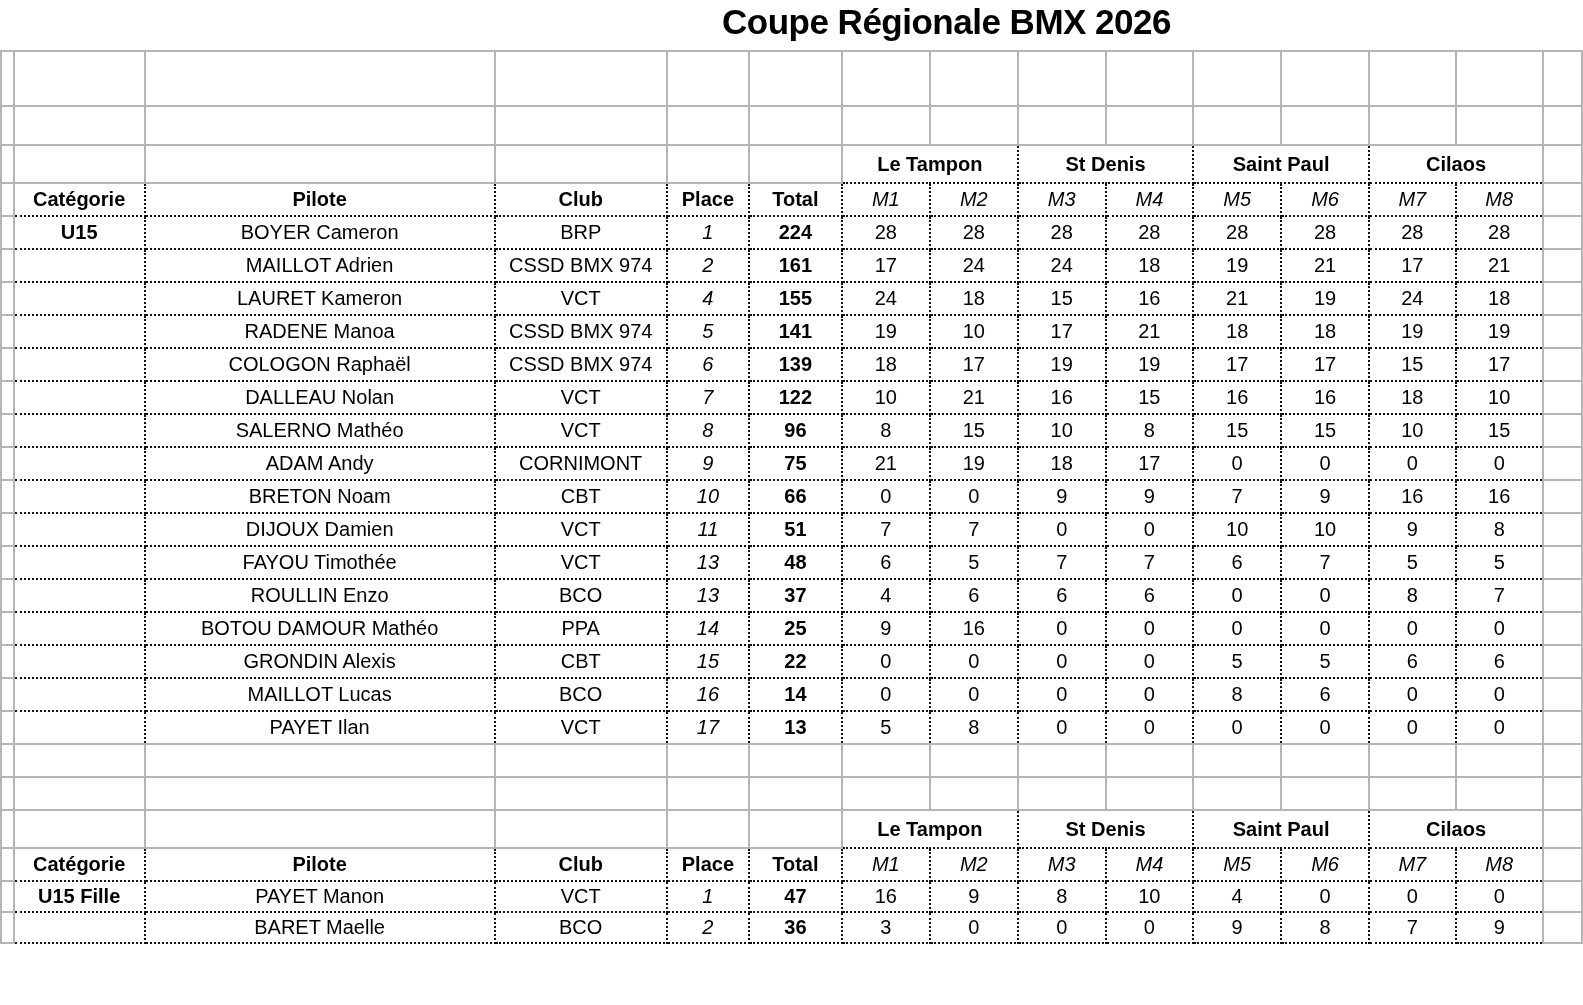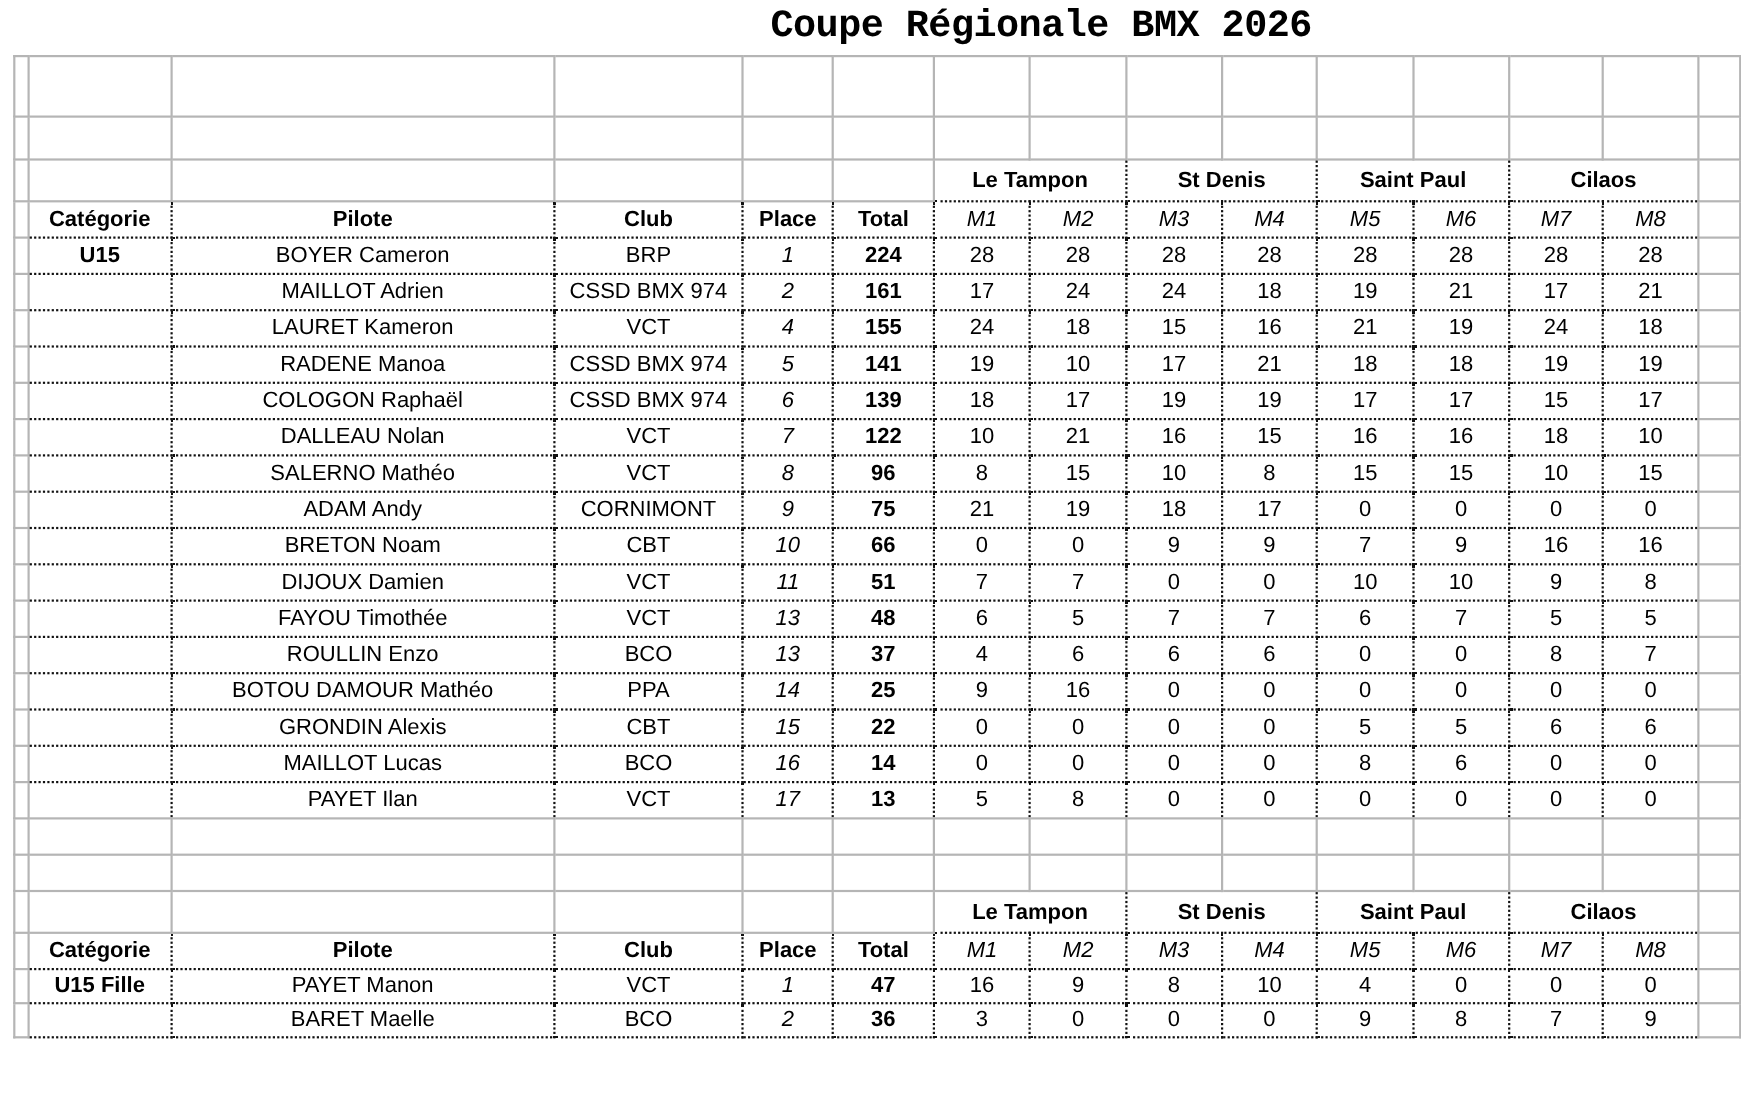--- a/index.html
+++ b/index.html
@@ -1,21 +1,21 @@
 <!DOCTYPE html>
 <html><head>
 <meta charset="utf-8">
 <style>
   html, body { margin: 0; padding: 0; background: #ffffff; }
   body { width: 1583px; height: 1005px; position: relative; overflow: hidden;
          font-family: "Liberation Sans", "DejaVu Sans", sans-serif; color: #000; }
   .title { position: absolute; left: 0; width: 1893px; top: 2px; text-align: center;
            font-weight: bold; font-size: 35px; letter-spacing: -0.5px; }
-  .title span { display: inline-block; font-family: Liberation Mono, monospace; }
-  table.sheet { position: absolute; left: 12px; border-collapse: collapse; table-layout: fixed; }
+  .title span { display: inline-block; }
+  table.sheet { position: absolute; left: 0; border-collapse: collapse; table-layout: fixed; }
   table.sheet td { padding: 0; text-align: center; vertical-align: middle; font-size: 20px;
                    white-space: nowrap; overflow: hidden;
                    border: 2px solid #b5b5b5; }
   td.dot { border-style: dotted !important; border-color: #111 !important; border-width: 2px !important; }
   td.left { text-align: left; padding-left: 4px; }
   .b { font-weight: bold; }
   .i { font-style: italic; }
 </style>
 </head>
 <body>

